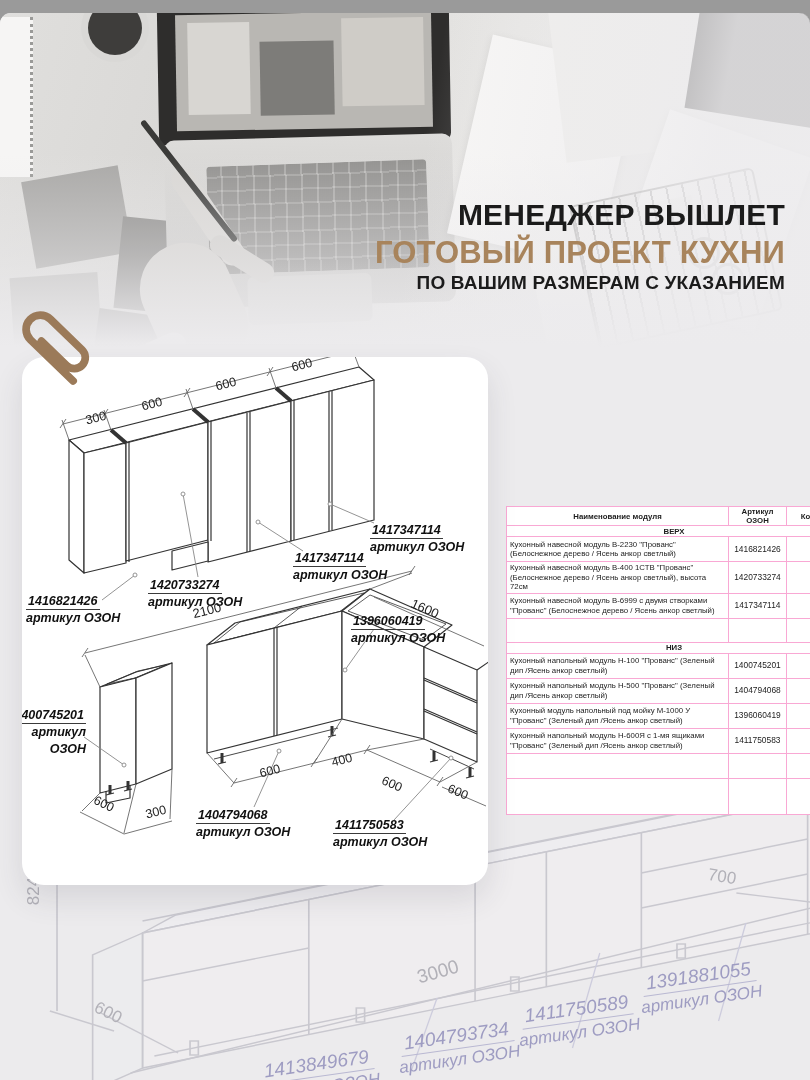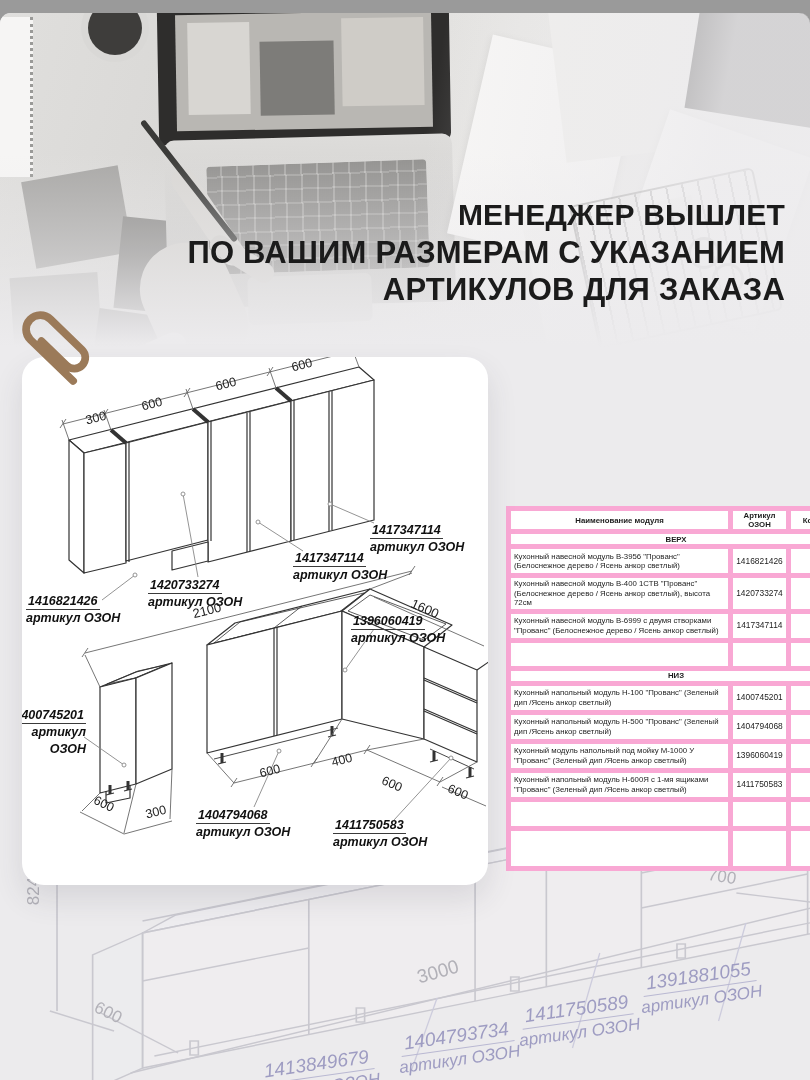--- a/index.html
+++ b/index.html
@@ -42,39 +42,39 @@
   .sciss2{left:712px;top:250px;width:26px;height:26px;border:3px solid #969594;border-radius:50%;}
   .fade-b{left:0;top:140px;width:810px;height:206px;background:linear-gradient(180deg,rgba(236,235,237,0) 0%,rgba(236,235,237,.45) 50%,#ecebed 94%);}
   .fade-r{left:400px;top:0;width:410px;height:345px;background:linear-gradient(100deg,rgba(236,235,237,0) 10%,rgba(236,235,237,.85) 72%);}
 
   
   .headline{position:absolute;right:25px;top:184px;text-align:right;z-index:6;line-height:1.22;
             font-weight:700;letter-spacing:.2px;white-space:nowrap;}
   .hl-1,.hl-3,.hl-4{color:#1b1b1b;}
   .hl-1{font-size:30px;}
   .hl-2{font-size:31px;color:#a8845c;}
-  .hl-3,.hl-4{font-size:31px;}
+  .hl-3,.hl-4{font-size:19px;}
 
   
   .clip{position:absolute;left:22px;top:290px;width:70px;height:88px;z-index:8;transform:rotate(-46deg);}
 
   
   .card{position:absolute;left:22px;top:344px;width:466px;height:528px;background:#fff;border-radius:22px;
         box-shadow:0 14px 30px rgba(60,60,72,.12);overflow:hidden;z-index:7;}
   .card svg{position:absolute;left:0;top:0;}
   .dim{position:absolute;width:36px;text-align:center;font-size:12.5px;color:#222;}
   .dim.big{width:46px;font-size:13px;}
   .art{position:absolute;width:112px;font-style:italic;font-weight:700;font-size:12.5px;color:#101010;line-height:1.3;}
   .art .n{display:inline-block;border-bottom:1px solid #3a3a3a;padding:0 2px 0 2px;}
   .r-14{transform:rotate(-14deg);} .r24{transform:rotate(24deg);} .r26{transform:rotate(26deg);}
 
   
   .ozon-table{position:absolute;left:506px;top:493px;width:336px;border-collapse:collapse;z-index:6;
               background:#fff;table-layout:fixed;font-size:7.8px;color:#1d1d1d;border:1.5px solid #555;}
-  .ozon-table td{border:5px solid #f9a8d4;padding:1px 3px;vertical-align:middle;overflow:hidden;background:#fff;}
+  .ozon-table td{border:1px solid #f9a8d4;padding:1px 3px;vertical-align:middle;overflow:hidden;background:#fff;}
   .ozon-table .hdr td{font-weight:700;text-align:center;height:11px;padding:0 2px;}
   .ozon-table .sec td{font-weight:700;text-align:center;height:10px;padding:0;}
   .ozon-table .row td{height:22px;line-height:1.22;}
   .ozon-table .num{text-align:center;font-size:8.4px;}
   .ozon-table .e1 td{height:21px;} .ozon-table .e2 td{height:22px;} .ozon-table .e3 td{height:33px;}
 
   
   .sketch-label{position:absolute;z-index:2;font-style:italic;color:#9e9cc2;text-align:center;width:132px;transform:rotate(-8deg);}
   .sketch-label .n{display:inline-block;font-size:19px;border-bottom:1px solid #b9b8d2;padding:0 4px 1px;}
   .sketch-label .c{font-size:17px;margin-top:1px;}
@@ -113,22 +113,22 @@
     <div class="poster"></div>
     <div class="basket"></div>
     <div class="sciss1"></div>
     <div class="sciss2"></div>
     <div class="fade-b"></div>
     <div class="fade-r"></div>
   </div>
 
   <div class="headline">
     <div class="hl-1">МЕНЕДЖЕР ВЫШЛЕТ</div>
+    <div class="hl-2">ГОТОВЫЙ ПРОЕКТ КУХНИ</div>
     <div class="hl-3">ПО ВАШИМ РАЗМЕРАМ С УКАЗАНИЕМ</div>
-    <div class="hl-4">АРТИКУЛОВ ДЛЯ ЗАКАЗА</div>
   </div>
 
   <div class="clip">
     <svg width="70" height="88" viewBox="0 0 60 80">
       <path d="M18,72 L18,18 A13,13 0 0 1 44,18 L44,58 A10,10 0 0 1 24,58 L24,26" fill="none" stroke="#9b7a59" stroke-width="7" stroke-linecap="round"></path>
     </svg>
   </div>
 
   <svg style="position:absolute;left:0;top:398px;z-index:1;" width="810" height="682" viewBox="0 0 682 682" preserveAspectRatio="none">
     <svg x="0" y="0" width="810" height="682" viewBox="0 0 810 682">
@@ -390,21 +390,21 @@
     <tbody>
         <tr class="hdr">
       <td>Наименование модуля</td>
       <td>Артикул ОЗОН</td>
       <td>Кол-во</td>
     </tr>
     <tr class="sec">
       <td colspan="3">ВЕРХ</td>
     </tr>
     <tr class="row">
-      <td>Кухонный навесной модуль В-3956 "Прованс" (Белоснежное дерево / Ясень анкор светлый)</td>
+      <td>Кухонный навесной модуль В-2230 "Прованс" (Белоснежное дерево / Ясень анкор светлый)</td>
       <td class="num">1416821426</td>
       <td></td>
     </tr>
     <tr class="row">
       <td>Кухонный навесной модуль В-400 1СТВ "Прованс" (Белоснежное дерево / Ясень анкор светлый), высота 72см</td>
       <td class="num">1420733274</td>
       <td></td>
     </tr>
     <tr class="row">
       <td>Кухонный навесной модуль В-6999 с двумя створками "Прованс" (Белоснежное дерево / Ясень анкор светлый)</td>

